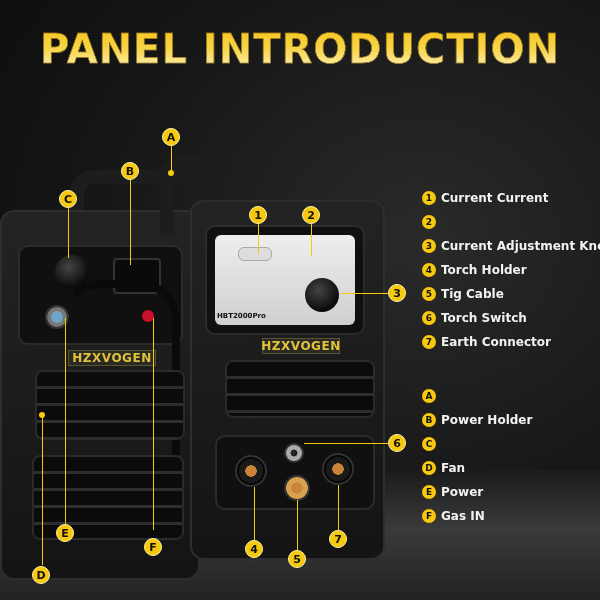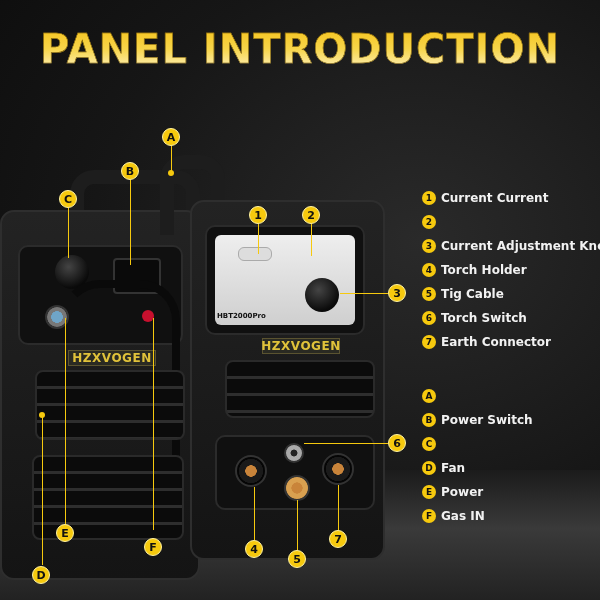--- a/index.html
+++ b/index.html
@@ -147,21 +147,21 @@
         <span class="legend-label">Earth Connector</span>
       </div>
   </div>
 
   <div class="legend" style="top:384px;">
     <div class="legend-item">
         <span class="badge">A</span>
       </div>
     <div class="legend-item">
         <span class="badge">B</span>
-        <span class="legend-label">Power Switch</span>
+        <span class="legend-label">Power Holder</span>
       </div>
     <div class="legend-item">
         <span class="badge">C</span>
       </div>
     <div class="legend-item">
         <span class="badge">D</span>
         <span class="legend-label">Fan</span>
       </div>
     <div class="legend-item">
         <span class="badge">E</span>

